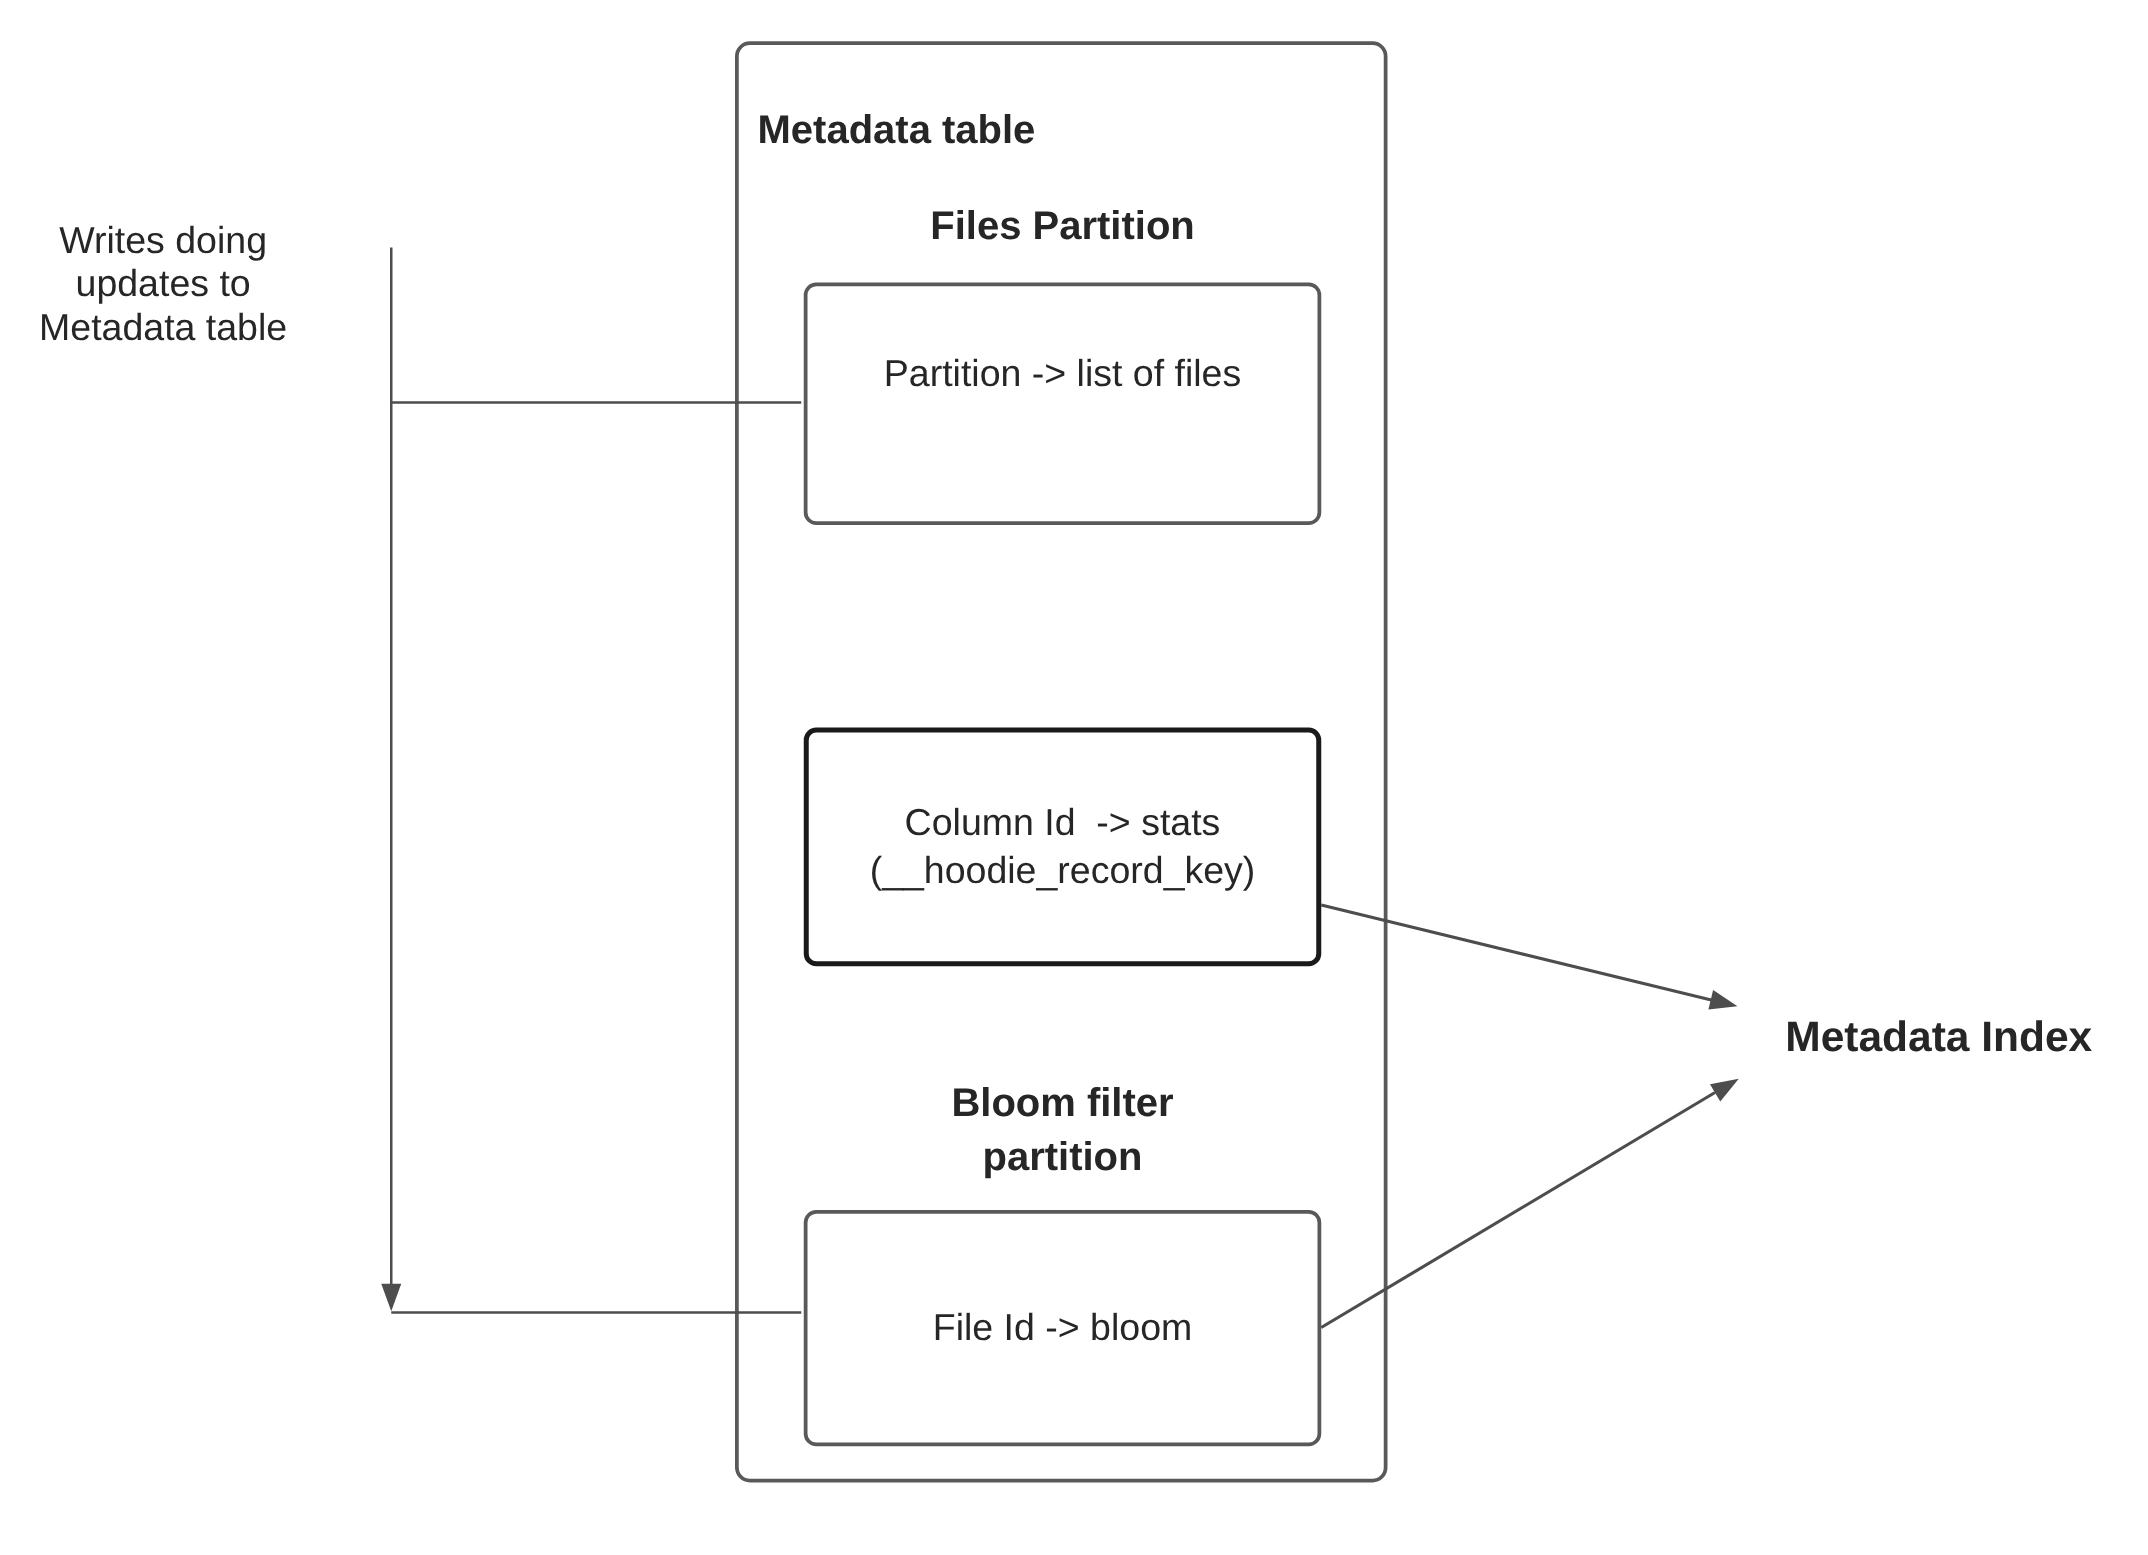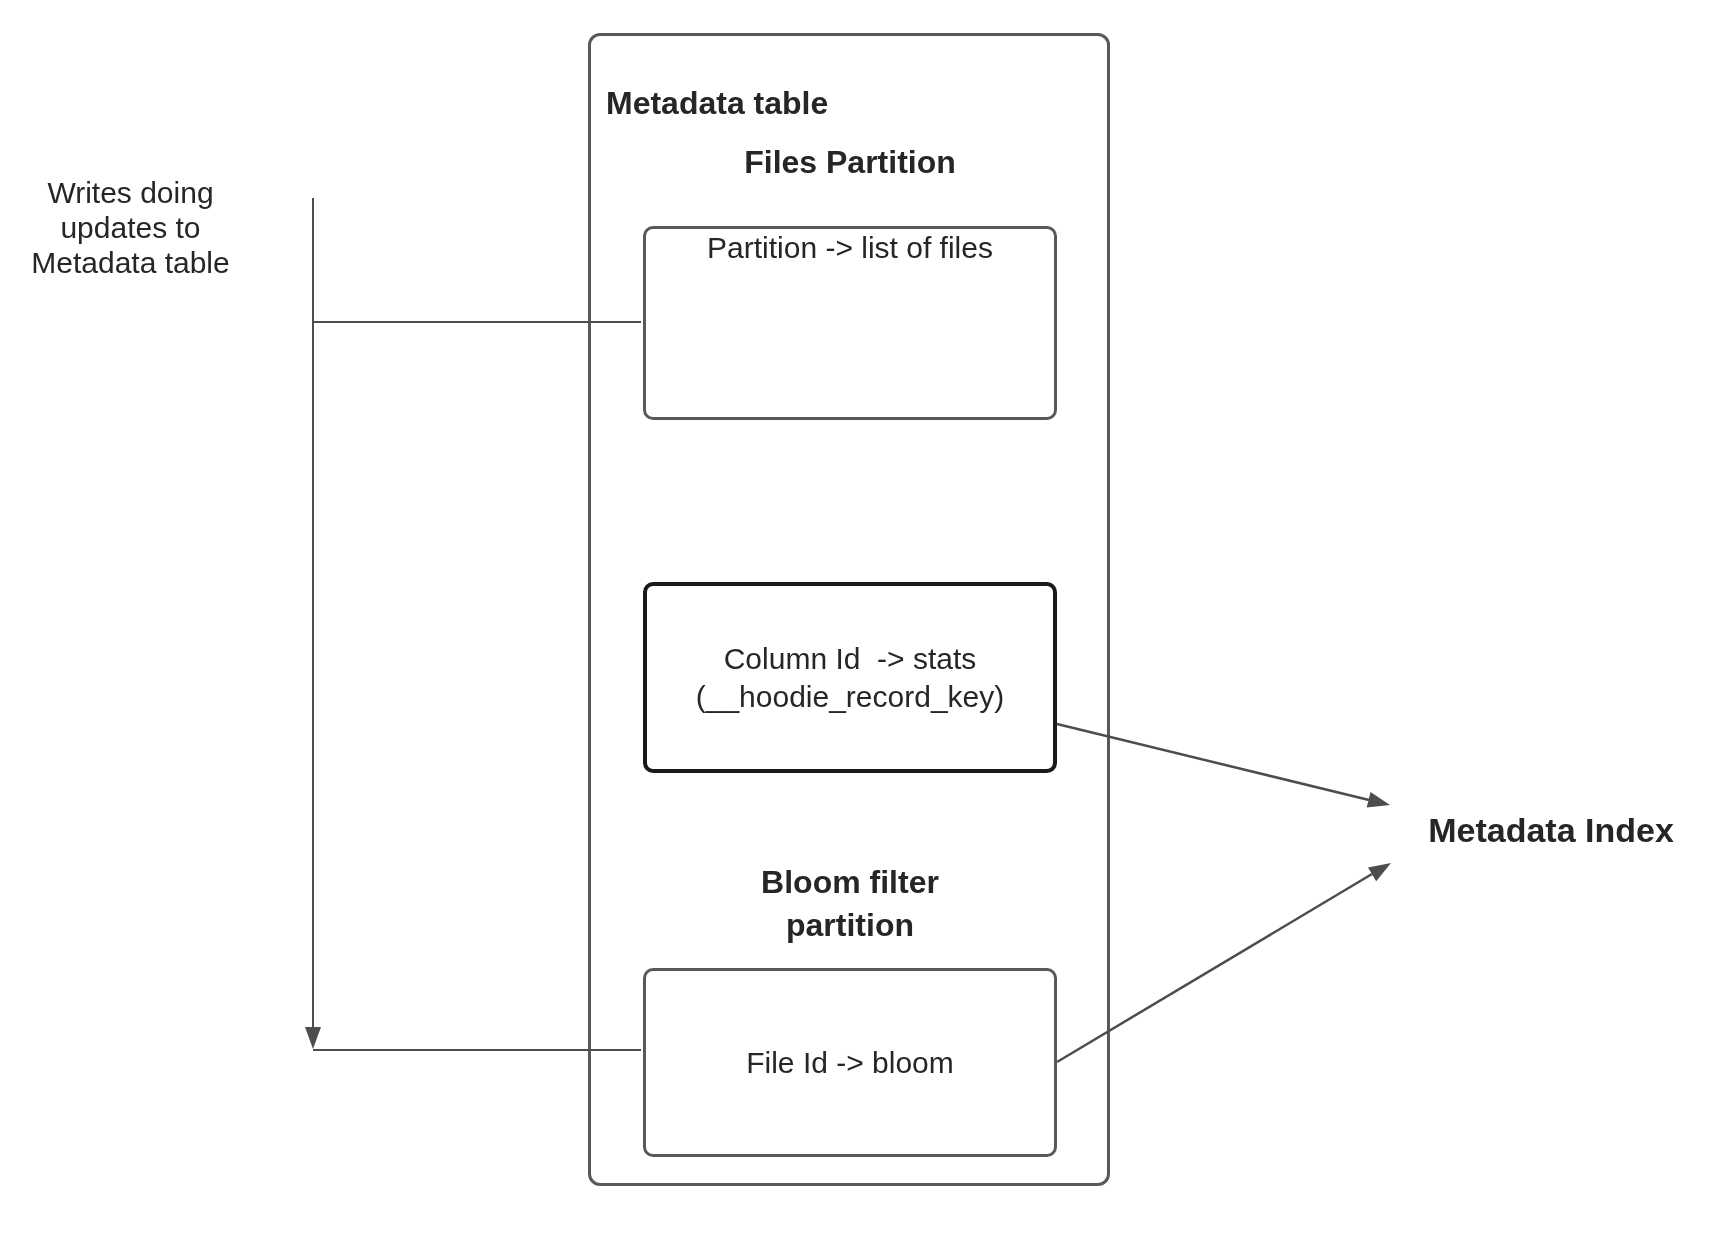--- a/index.html
+++ b/index.html
@@ -31,32 +31,32 @@
   .metadata-table-title {
     left: 606px; top: 84px;
     font-size: 32px; font-weight: bold; line-height: 38px;
   }
 
   .section-heading {
     left: 643px; width: 414px;
     font-size: 32px; font-weight: bold; line-height: 45px;
     text-align: center;
   }
-  .files-heading   { top: 143px; line-height: 38px; }
+  .files-heading   { top: 161px; line-height: 38px; }
   .colstats-heading{ top: 474px; line-height: 45px; }
   .bloom-heading   { top: 861px; line-height: 43px; }
 
   .inner-box {
     left: 643px; width: 414px;
     border: 3px solid #595959; border-radius: 10px;
     box-sizing: border-box; background: #ffffff;
     display: flex; justify-content: center;
     font-size: 30px; line-height: 38px; text-align: center;
   }
-  .files-box { top: 226px; height: 194px; align-items: flex-start; }
+  .files-box { top: 226px; height: 194px; align-items: flex-start; padding-top: 52px; }
   .colstats-box {
     top: 582px; height: 191px; align-items: center;
     border: 4px solid #1a1a1a;
   }
   .bloom-box { top: 968px; height: 189px; align-items: center; }
 
   .index-title {
     left: 1386px; top: 810px; width: 330px;
     font-size: 34px; font-weight: bold; line-height: 40px;
     text-align: center;

